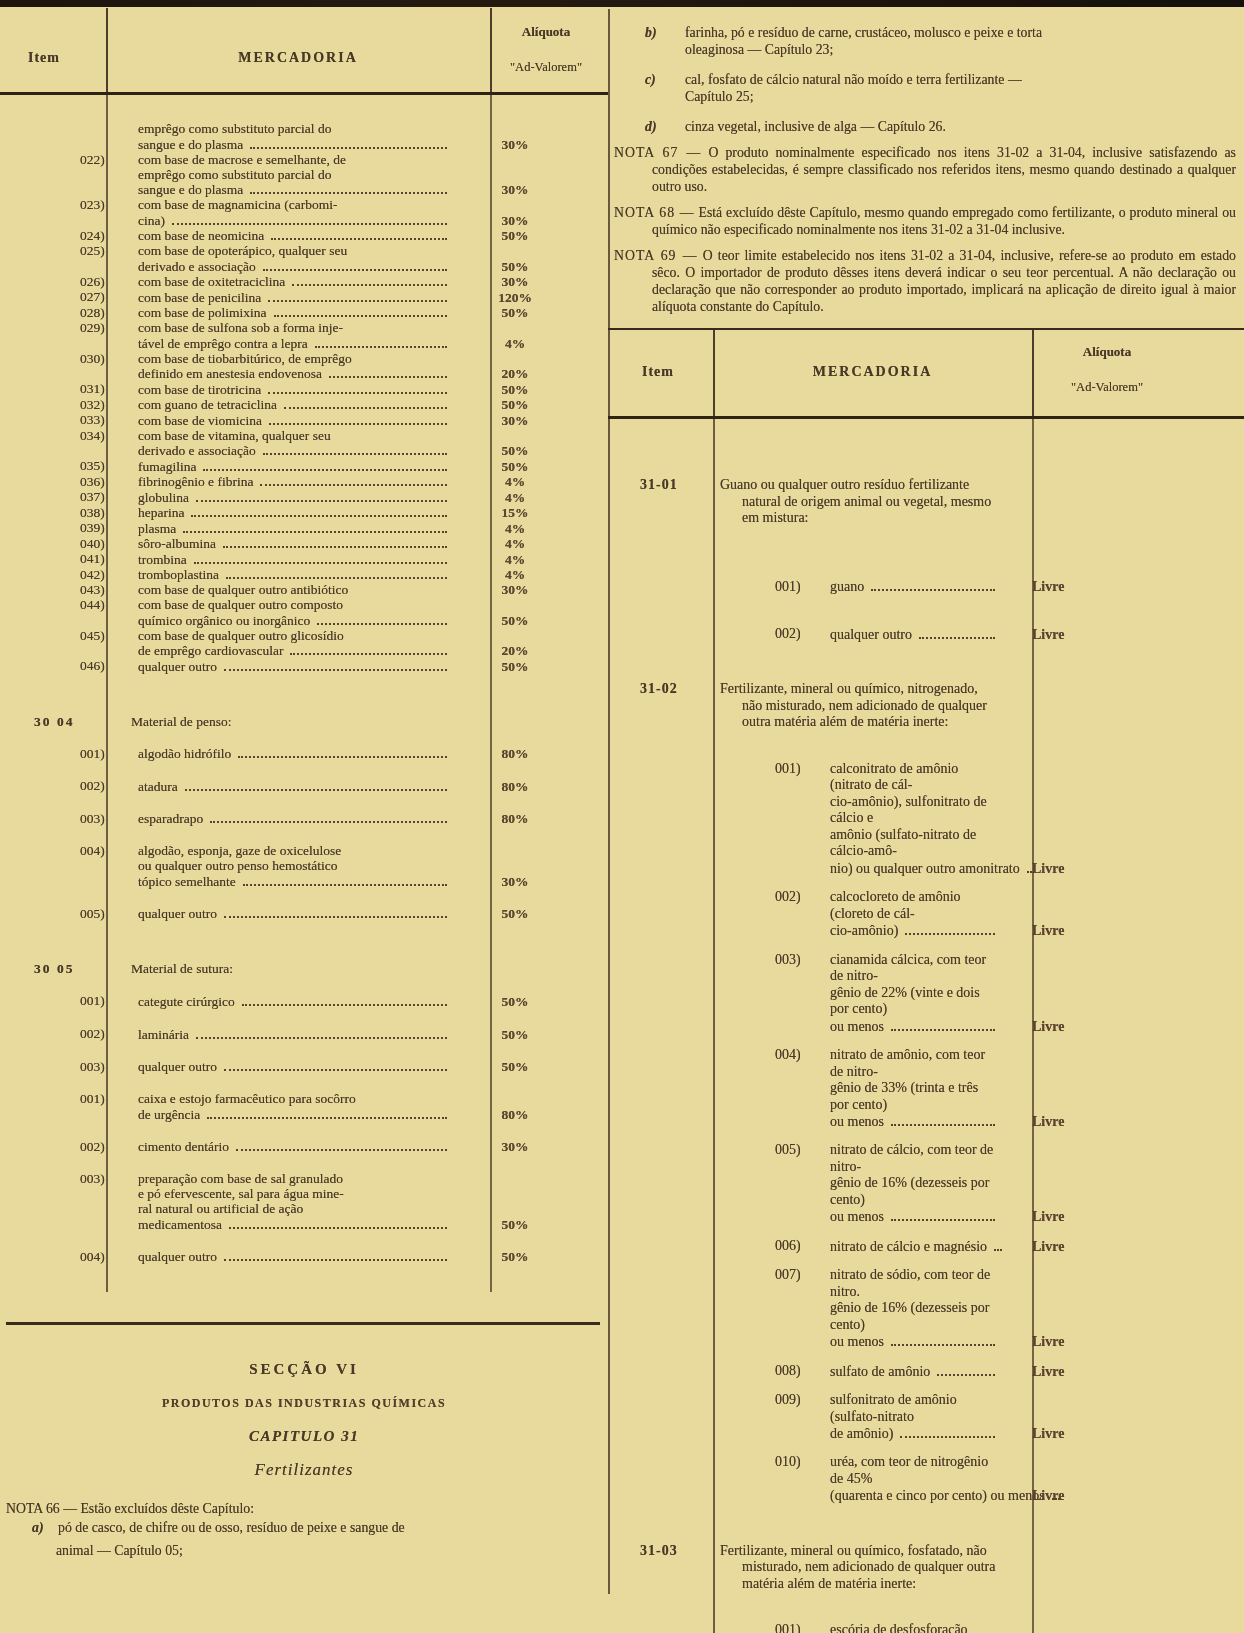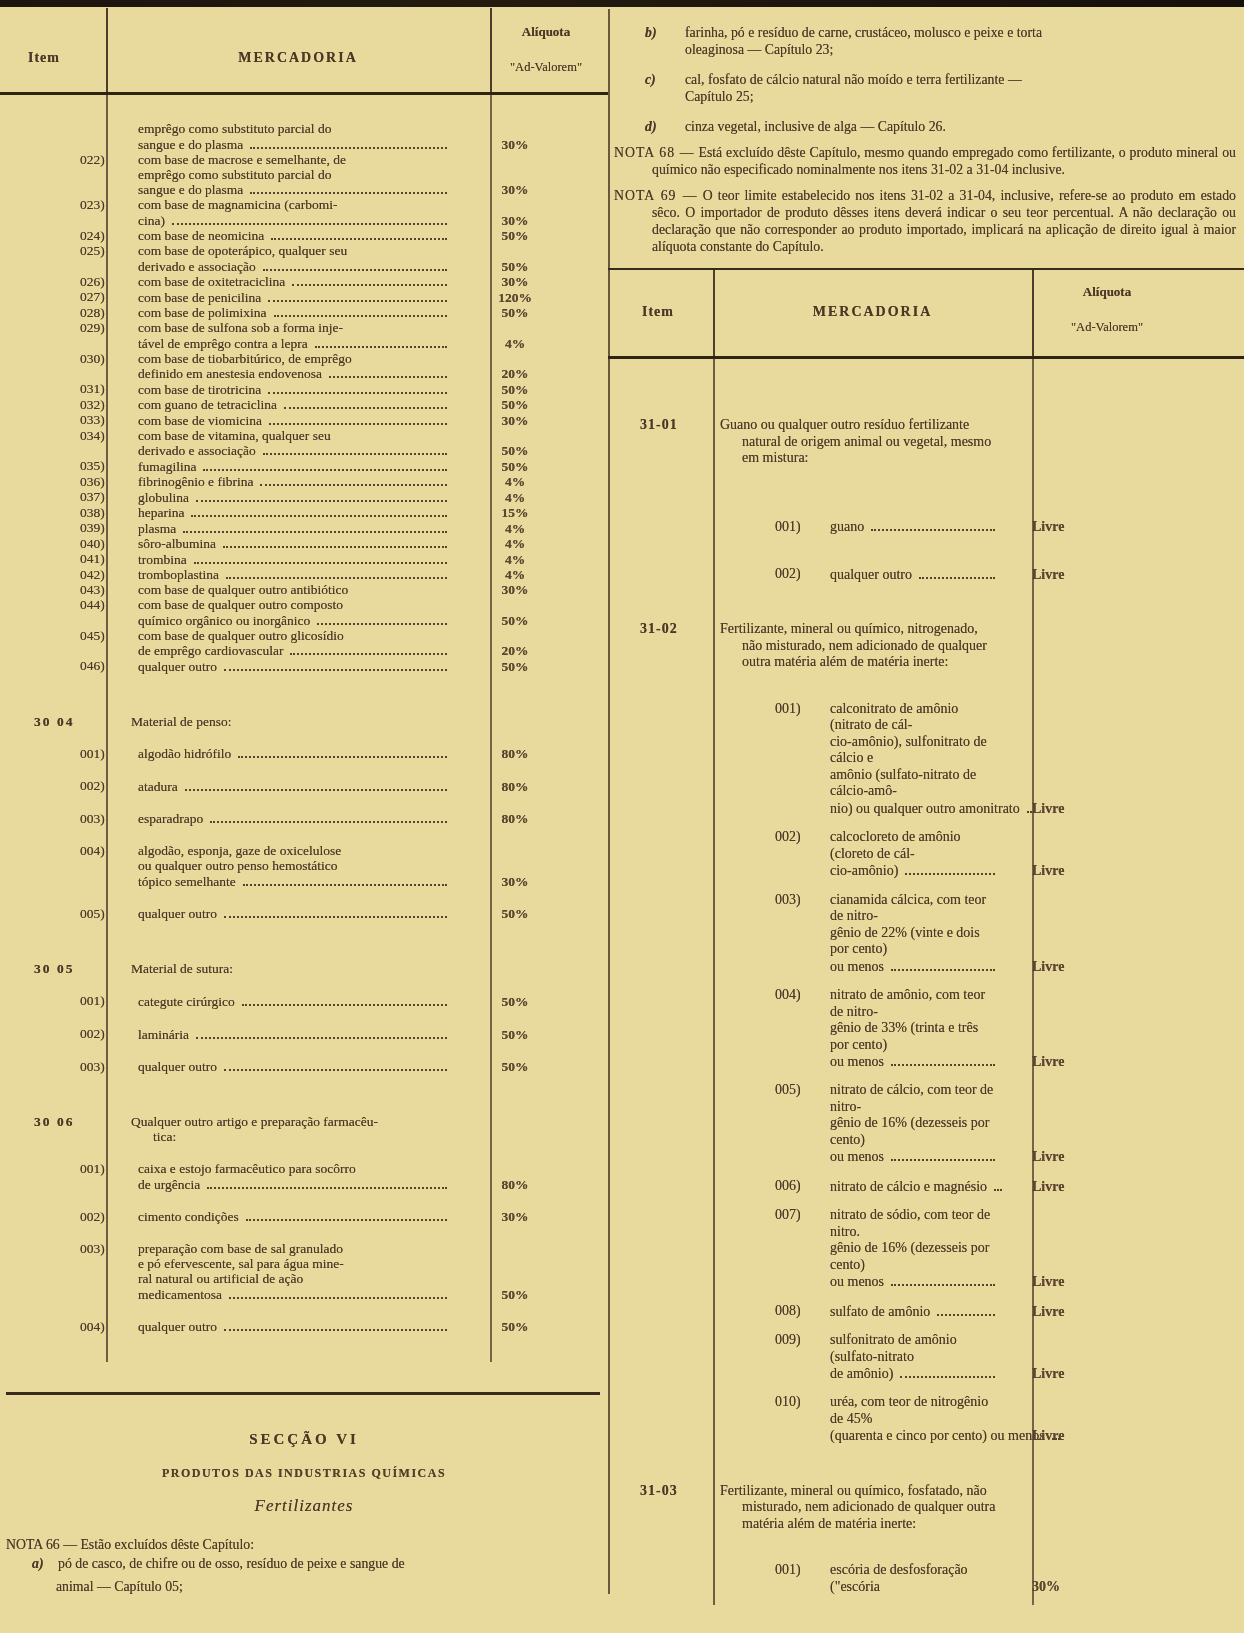--- a/index.html
+++ b/index.html
@@ -468,43 +468,36 @@
         <div class="row grow">
           <span class="code">003)</span>
           <div class="desc">
             <div class="dline lead">
               <span class="dtext">qualquer outro</span>
               <span class="leader"></span>
             </div>
           </div>
           <div class="rate">50%</div>
         </div>
-        <div class="ghead">
-          <span class="gitem">30 06</span>
-          <div class="gtitle">
-            <div>Qualquer outro artigo e preparação farmacêu-</div>
-            <div class="tindent">tica:</div>
-          </div>
-        </div>
         <div class="row grow firstrow">
           <span class="code">001)</span>
           <div class="desc">
             <div class="dline">caixa e estojo farmacêutico para socôrro</div>
             <div class="dline lead">
               <span class="dtext">de urgência</span>
               <span class="leader"></span>
             </div>
           </div>
           <div class="rate">80%</div>
         </div>
         <div class="row grow">
           <span class="code">002)</span>
           <div class="desc">
             <div class="dline lead">
-              <span class="dtext">cimento condições</span>
+              <span class="dtext">cimento dentário</span>
               <span class="leader"></span>
             </div>
           </div>
           <div class="rate">30%</div>
         </div>
         <div class="row grow">
           <span class="code">003)</span>
           <div class="desc">
             <div class="dline">preparação com base de sal granulado</div>
             <div class="dline">e pó efervescente, sal para água mine-</div>
@@ -524,20 +517,21 @@
               <span class="leader"></span>
             </div>
           </div>
           <div class="rate">50%</div>
         </div>
       </div>
     <div id="lt-rule2"></div>
     <div class="sec">
       <div class="sec-secao">SECÇÃO VI</div>
       <div class="sec-prod">PRODUTOS DAS INDUSTRIAS QUÍMICAS</div>
+      <div class="sec-cap">CAPITULO 31</div>
       <div class="sec-tit">Fertilizantes</div>
       <div class="n66">
         <div class="n66-head">NOTA 66 — Estão excluídos dêste Capítulo:</div>
         <div class="n66-l1"><span class="n66-lbl">a)</span><span>pó de casco, de chifre ou de osso, resíduo de peixe e sangue de</span></div>
         <div class="n66-l2">animal — Capítulo 05;</div>
       </div>
     </div>
   </div>
 
   <div class="right-flow">
@@ -551,20 +545,21 @@
           <span class="lbl">c)</span>
           <div>cal, fosfato de cálcio natural não moído e terra fertilizante —</div>
           <div>Capítulo 25;</div>
         </div>
         <div class="tnote">
           <span class="lbl">d)</span>
           <div>cinza vegetal, inclusive de alga — Capítulo 26.</div>
         </div>
       </div>
     <div id="notas">
+        <div class="nota"><span class="nlbl">NOTA 67 —</span> <span>O produto nominalmente especificado nos itens 31-02 a 31-04, inclusive satisfazendo as condições estabelecidas, é sempre classificado nos referidos itens, mesmo quando destinado a qualquer outro uso.</span></div>
         <div class="nota"><span class="nlbl">NOTA 68 —</span> <span>Está excluído dêste Capítulo, mesmo quando empregado como fertilizante, o produto mineral ou químico não especificado nominalmente nos itens 31-02 a 31-04 inclusive.</span></div>
         <div class="nota"><span class="nlbl">NOTA 69 —</span> <span>O teor limite estabelecido nos itens 31-02 a 31-04, inclusive, refere-se ao produto em estado sêco. O importador de produto dêsses itens deverá indicar o seu teor percentual. A não declaração ou declaração que não corresponder ao produto importado, implicará na aplicação de direito igual à maior alíquota constante do Capítulo.</span></div>
       </div>
     <div class="rt-header">
       <div class="vline" style="left:105px"></div>
       <div class="vline" style="left:424px"></div>
       <span class="rth-item">Item</span>
       <span class="rth-merc">MERCADORIA</span>
       <span class="rth-a1">Alíquota</span>
       <span class="rth-a2">"Ad-Valorem"</span>

